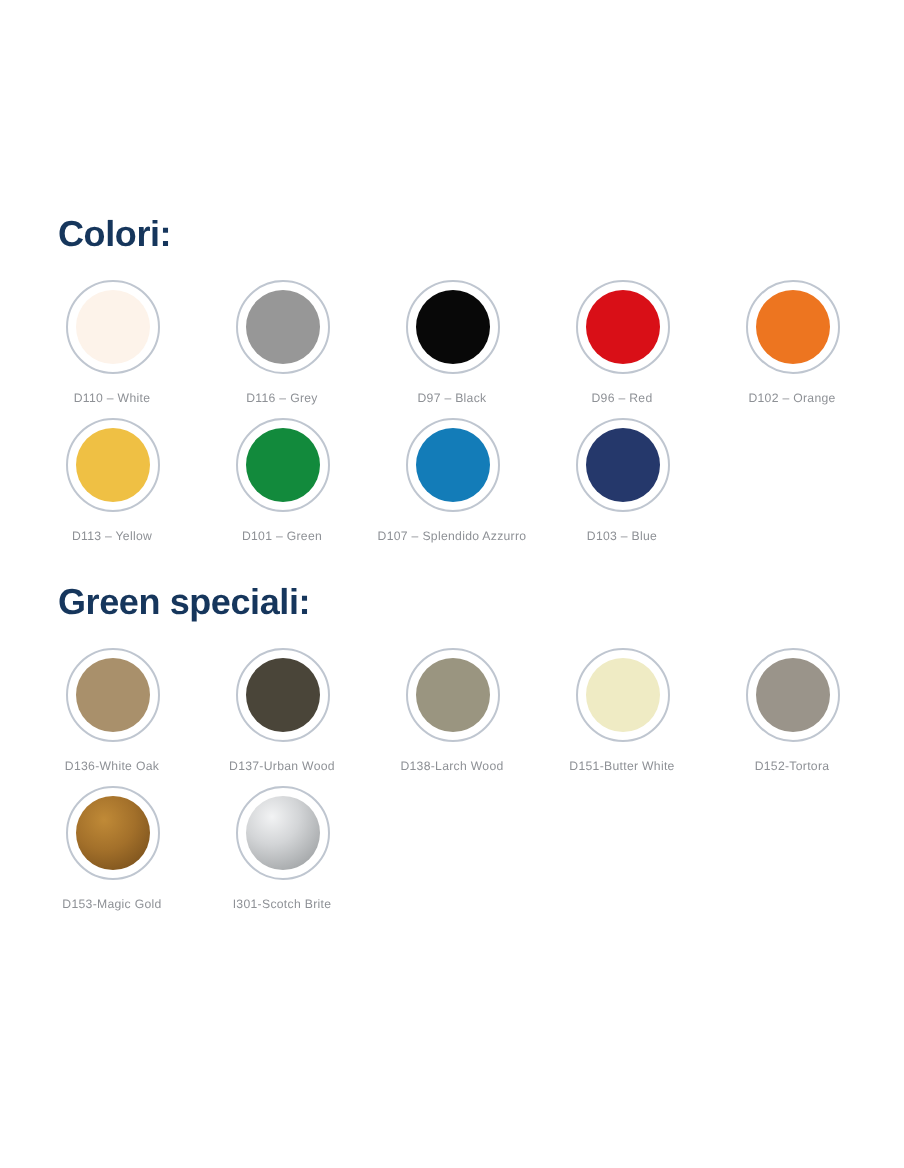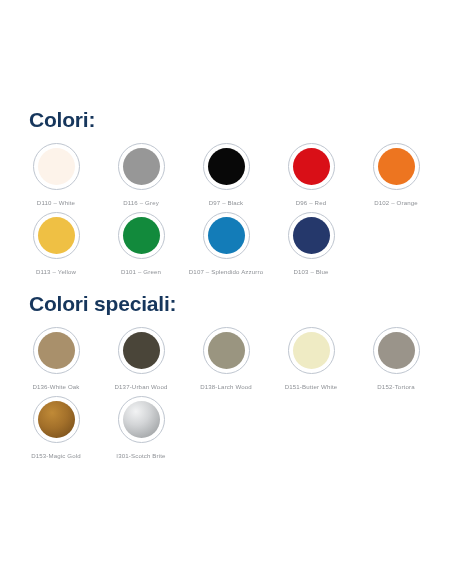--- a/index.html
+++ b/index.html
@@ -28,21 +28,21 @@
   .section {
     position: absolute;
     left: 14px;
     width: 424px;
   }
 
   #section-colori { top: 108px; }
   #section-speciali { top: 292px; }
 
   .section-title {
-    font-size: 21px;
+    font-size: 18px;
     font-weight: bold;
     color: #16365c;
     letter-spacing: -0.2px;
     margin: 0 0 12px 15px;
     line-height: 1.1;
   }
 
   .swatch-row {
     display: flex;
     align-items: flex-start;
@@ -156,21 +156,21 @@
         <div class="swatch-ring">
           <div class="swatch-disc" id="d-0-1-3" style="background: rgb(37, 56, 107);"></div>
         </div>
         <div class="swatch-label">D103 – Blue</div>
       </div>
       <div class="spacer-cell"></div>
     </div>
   </div>
 
   <div class="section" id="section-speciali">
-    <div class="section-title" style="color: rgb(22, 54, 92);">Colori speciali:</div>
+    <div class="section-title" style="color: rgb(22, 54, 92);">Green speciali:</div>
 
     <div class="swatch-row">
       <div class="swatch-cell">
         <div class="swatch-ring">
           <div class="swatch-disc" id="d-1-0-0" style="background: rgb(169, 144, 107);"></div>
         </div>
         <div class="swatch-label">D136-White Oak</div>
       </div>
       <div class="swatch-cell">
         <div class="swatch-ring">

